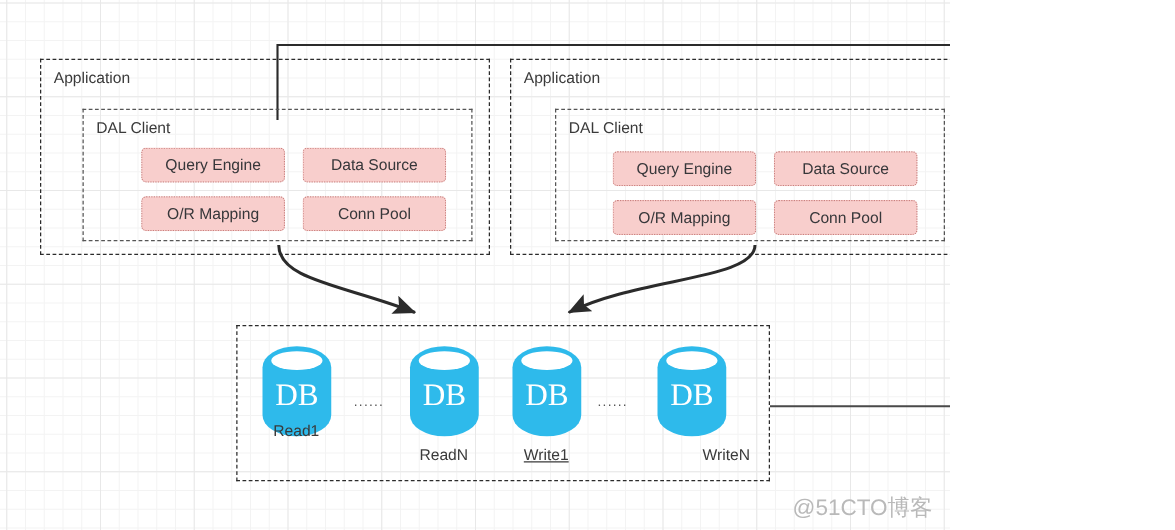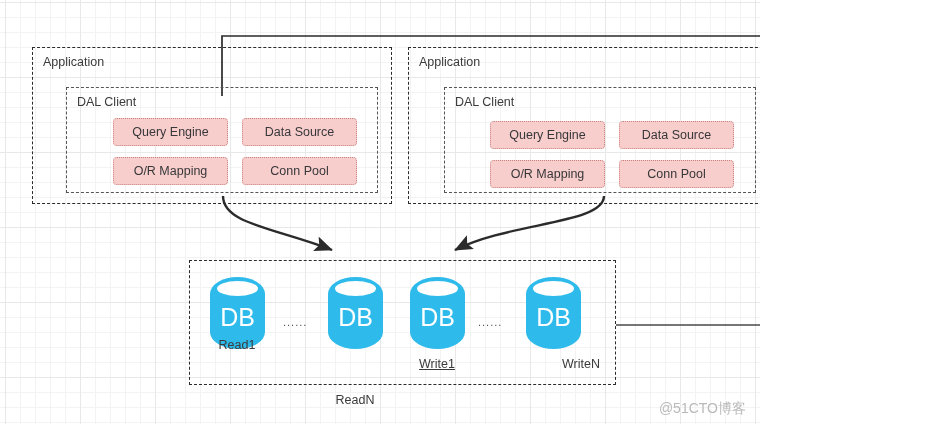--- a/index.html
+++ b/index.html
@@ -80,21 +80,21 @@
     border-radius: 50%;
   }
   .cyl .dblabel {
     position: absolute;
     left: 0; right: 0;
     top: 26px;
     text-align: center;
     color: #ffffff;
     font-size: 25px;
     letter-spacing: 0px;
-    font-family: Liberation Sans, sans-serif;
+    font-family: Liberation Serif, serif;
   }
   .dbname {
     position: absolute;
     width: 90px;
     text-align: center;
     font-size: 12.5px;
     color: #3a3a3a;
     white-space: nowrap;
   }
   .ellipsis-dots {
@@ -151,21 +151,21 @@
     top: 0;
     width: 940px;
     height: 424px;
     pointer-events: none;
   }
 
   .watermark {
     position: absolute;
     right: 14px;
     bottom: 6px;
-    font-size: 14px;
+    font-size: 18px;
     color: #b9b9b9;
     white-space: nowrap;
   }
 </style>
 </head>
 <body>
 
 <div id="canvas">
 
   <svg class="wires" viewBox="0 0 940 424">
@@ -224,21 +224,21 @@
   </div>
   <div class="dbname" style="left:192px; top:338px;">Read1</div>
 
   <div class="ellipsis-dots" style="left:283px; top:316px;">......</div>
 
   <div class="dbgroup" style="left:328px; top:277px; width:55px; height:72px;">
     <div class="cyl">
       <div class="dblabel">DB</div>
     </div>
   </div>
-  <div class="dbname" style="left:310px; top:357px;margin-top:36px;">ReadN</div>
+  <div class="dbname" style="left:310px; top:357px;">ReadN</div>
 
   <div class="dbgroup" style="left:410px; top:277px; width:55px; height:72px;">
     <div class="cyl">
       <div class="dblabel">DB</div>
     </div>
   </div>
   <div class="dbname" style="left:392px; top:357px;text-decoration:underline;">Write1</div>
 
   <div class="ellipsis-dots" style="left:478px; top:316px;">......</div>
 

